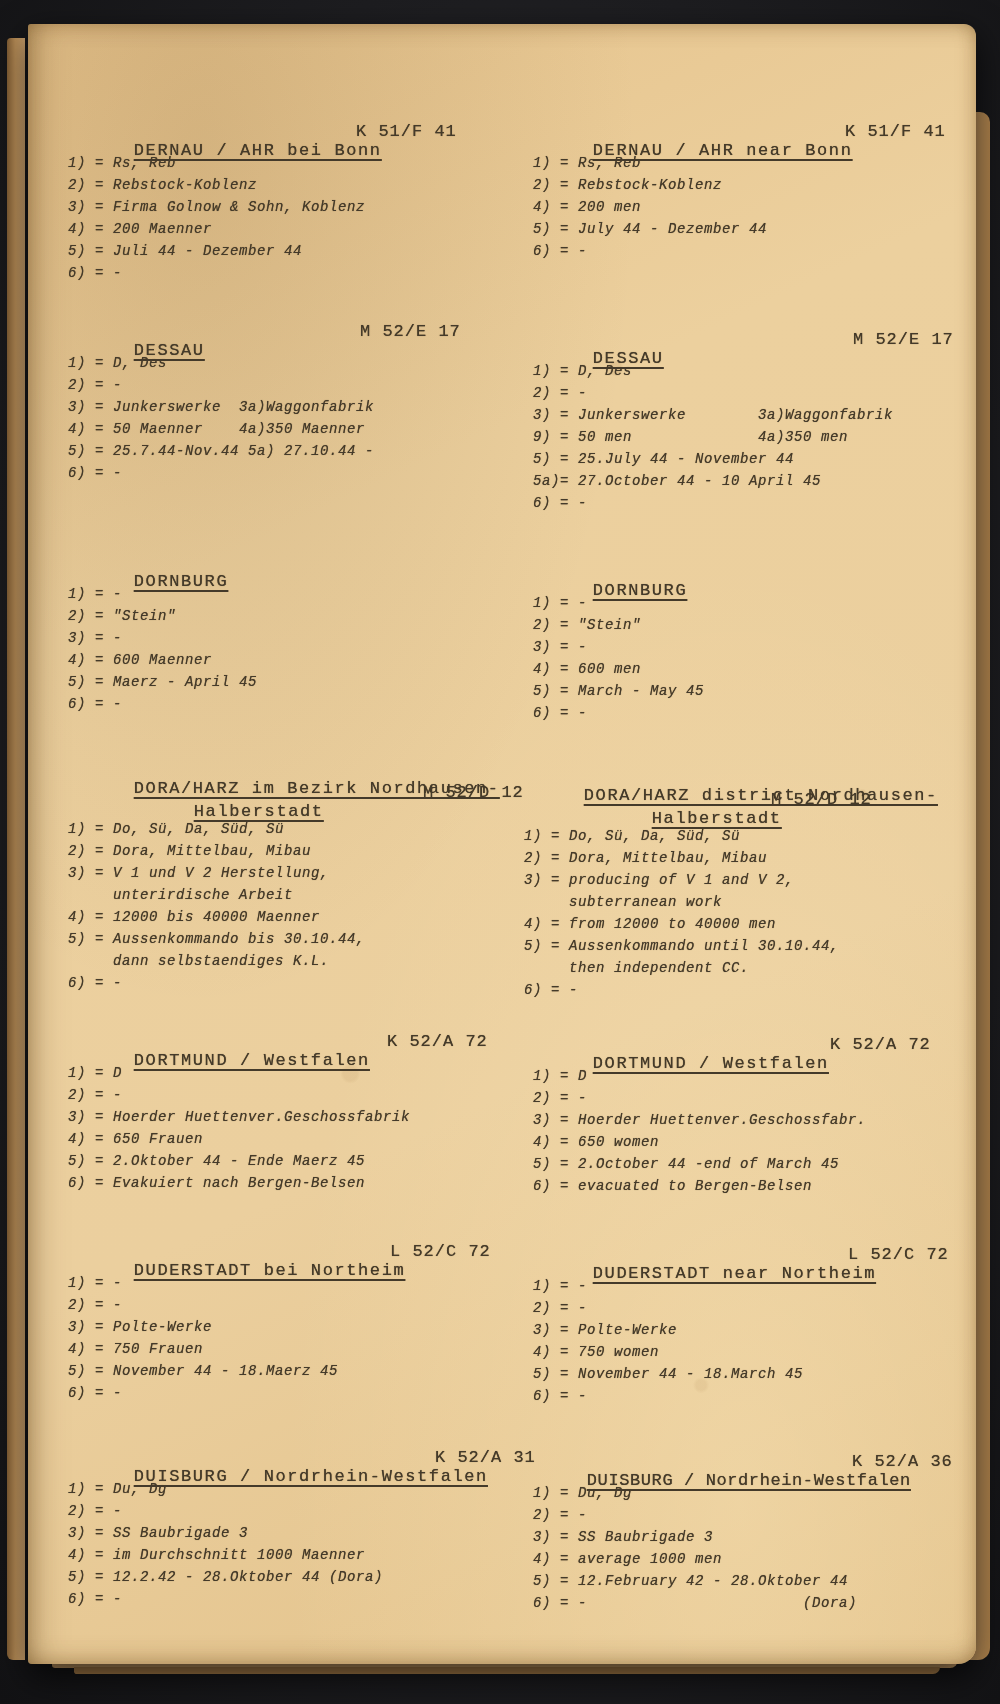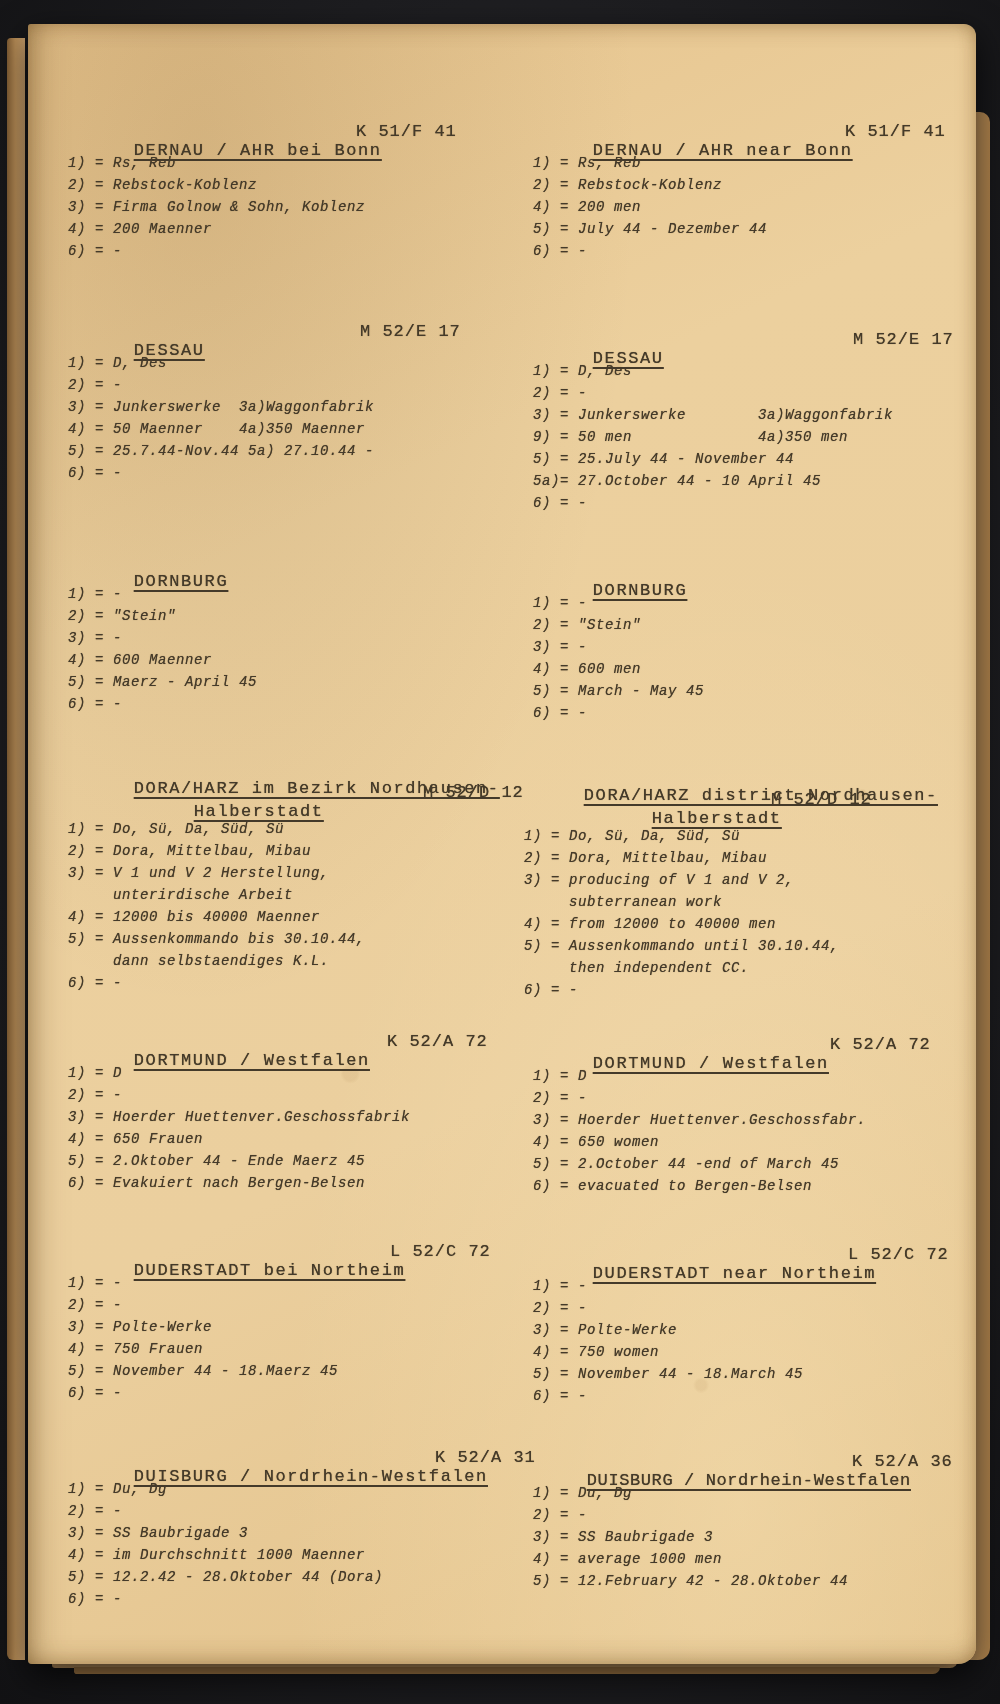--- a/index.html
+++ b/index.html
@@ -71,21 +71,21 @@
 <div class="stack1"></div>
 <div class="stack2"></div>
 
 <div class="page">
 
   <div class="sec l" style="top:98px;left:35px;width:440px">
     <div class="trow">
       <span class="title">DERNAU / AHR bei Bonn</span>
       <span class="ref" style="left:293px">K 51/F 41</span>
     </div>
-    <div class="lines"><div class="line">1) = Rs, Reb</div><div class="line">2) = Rebstock-Koblenz</div><div class="line">3) = Firma Golnow &amp; Sohn, Koblenz</div><div class="line">4) = 200 Maenner</div><div class="line">6) = -</div></div>
+    <div class="lines"><div class="line">1) = Rs, Reb</div><div class="line">2) = Rebstock-Koblenz</div><div class="line">3) = Firma Golnow &amp; Sohn, Koblenz</div><div class="line">4) = 200 Maenner</div><div class="line">5) = Juli 44 - Dezember 44</div><div class="line">6) = -</div></div>
   </div>
   <div class="sec r" style="top:98px;left:494px;width:452px">
     <div class="trow">
       <span class="title">DERNAU / AHR near Bonn</span>
       <span class="ref" style="left:323px">K 51/F 41</span>
     </div>
     <div class="lines"><div class="line">1) = Rs, Reb</div><div class="line">2) = Rebstock-Koblenz</div><div class="line">4) = 200 men</div><div class="line">5) = July 44 - Dezember 44</div><div class="line">6) = -</div></div>
   </div>
 
   <div class="sec l" style="top:298px;left:35px;width:440px">
@@ -172,16 +172,16 @@
       <span class="title">DUISBURG / Nordrhein-Westfalen</span>
       <span class="ref u" style="left:372px">K 52/A 31</span>
     </div>
     <div class="lines"><div class="line">1) = Du, Dg</div><div class="line">2) = -</div><div class="line">3) = SS Baubrigade 3</div><div class="line">4) = im Durchschnitt 1000 Maenner</div><div class="line">5) = 12.2.42 - 28.Oktober 44 (Dora)</div><div class="line">6) = -</div></div>
   </div>
   <div class="sec r" style="top:1428px;left:494px;width:452px">
     <div class="trow" style="letter-spacing:0.6px">
       <span class="title">DUISBURG / Nordrhein-Westfalen</span>
       <span class="ref u" style="left:330px">K 52/A 36</span>
     </div>
-    <div class="lines"><div class="line">1) = Du, Dg</div><div class="line">2) = -</div><div class="line">3) = SS Baubrigade 3</div><div class="line">4) = average 1000 men</div><div class="line">5) = 12.February 42 - 28.Oktober 44</div></div>
+    <div class="lines"><div class="line">1) = Du, Dg</div><div class="line">2) = -</div><div class="line">3) = SS Baubrigade 3</div><div class="line">4) = average 1000 men</div><div class="line">5) = 12.February 42 - 28.Oktober 44</div><div class="line">6) = -                        (Dora)</div></div>
   </div>
 
 </div>
 
 </body></html>

